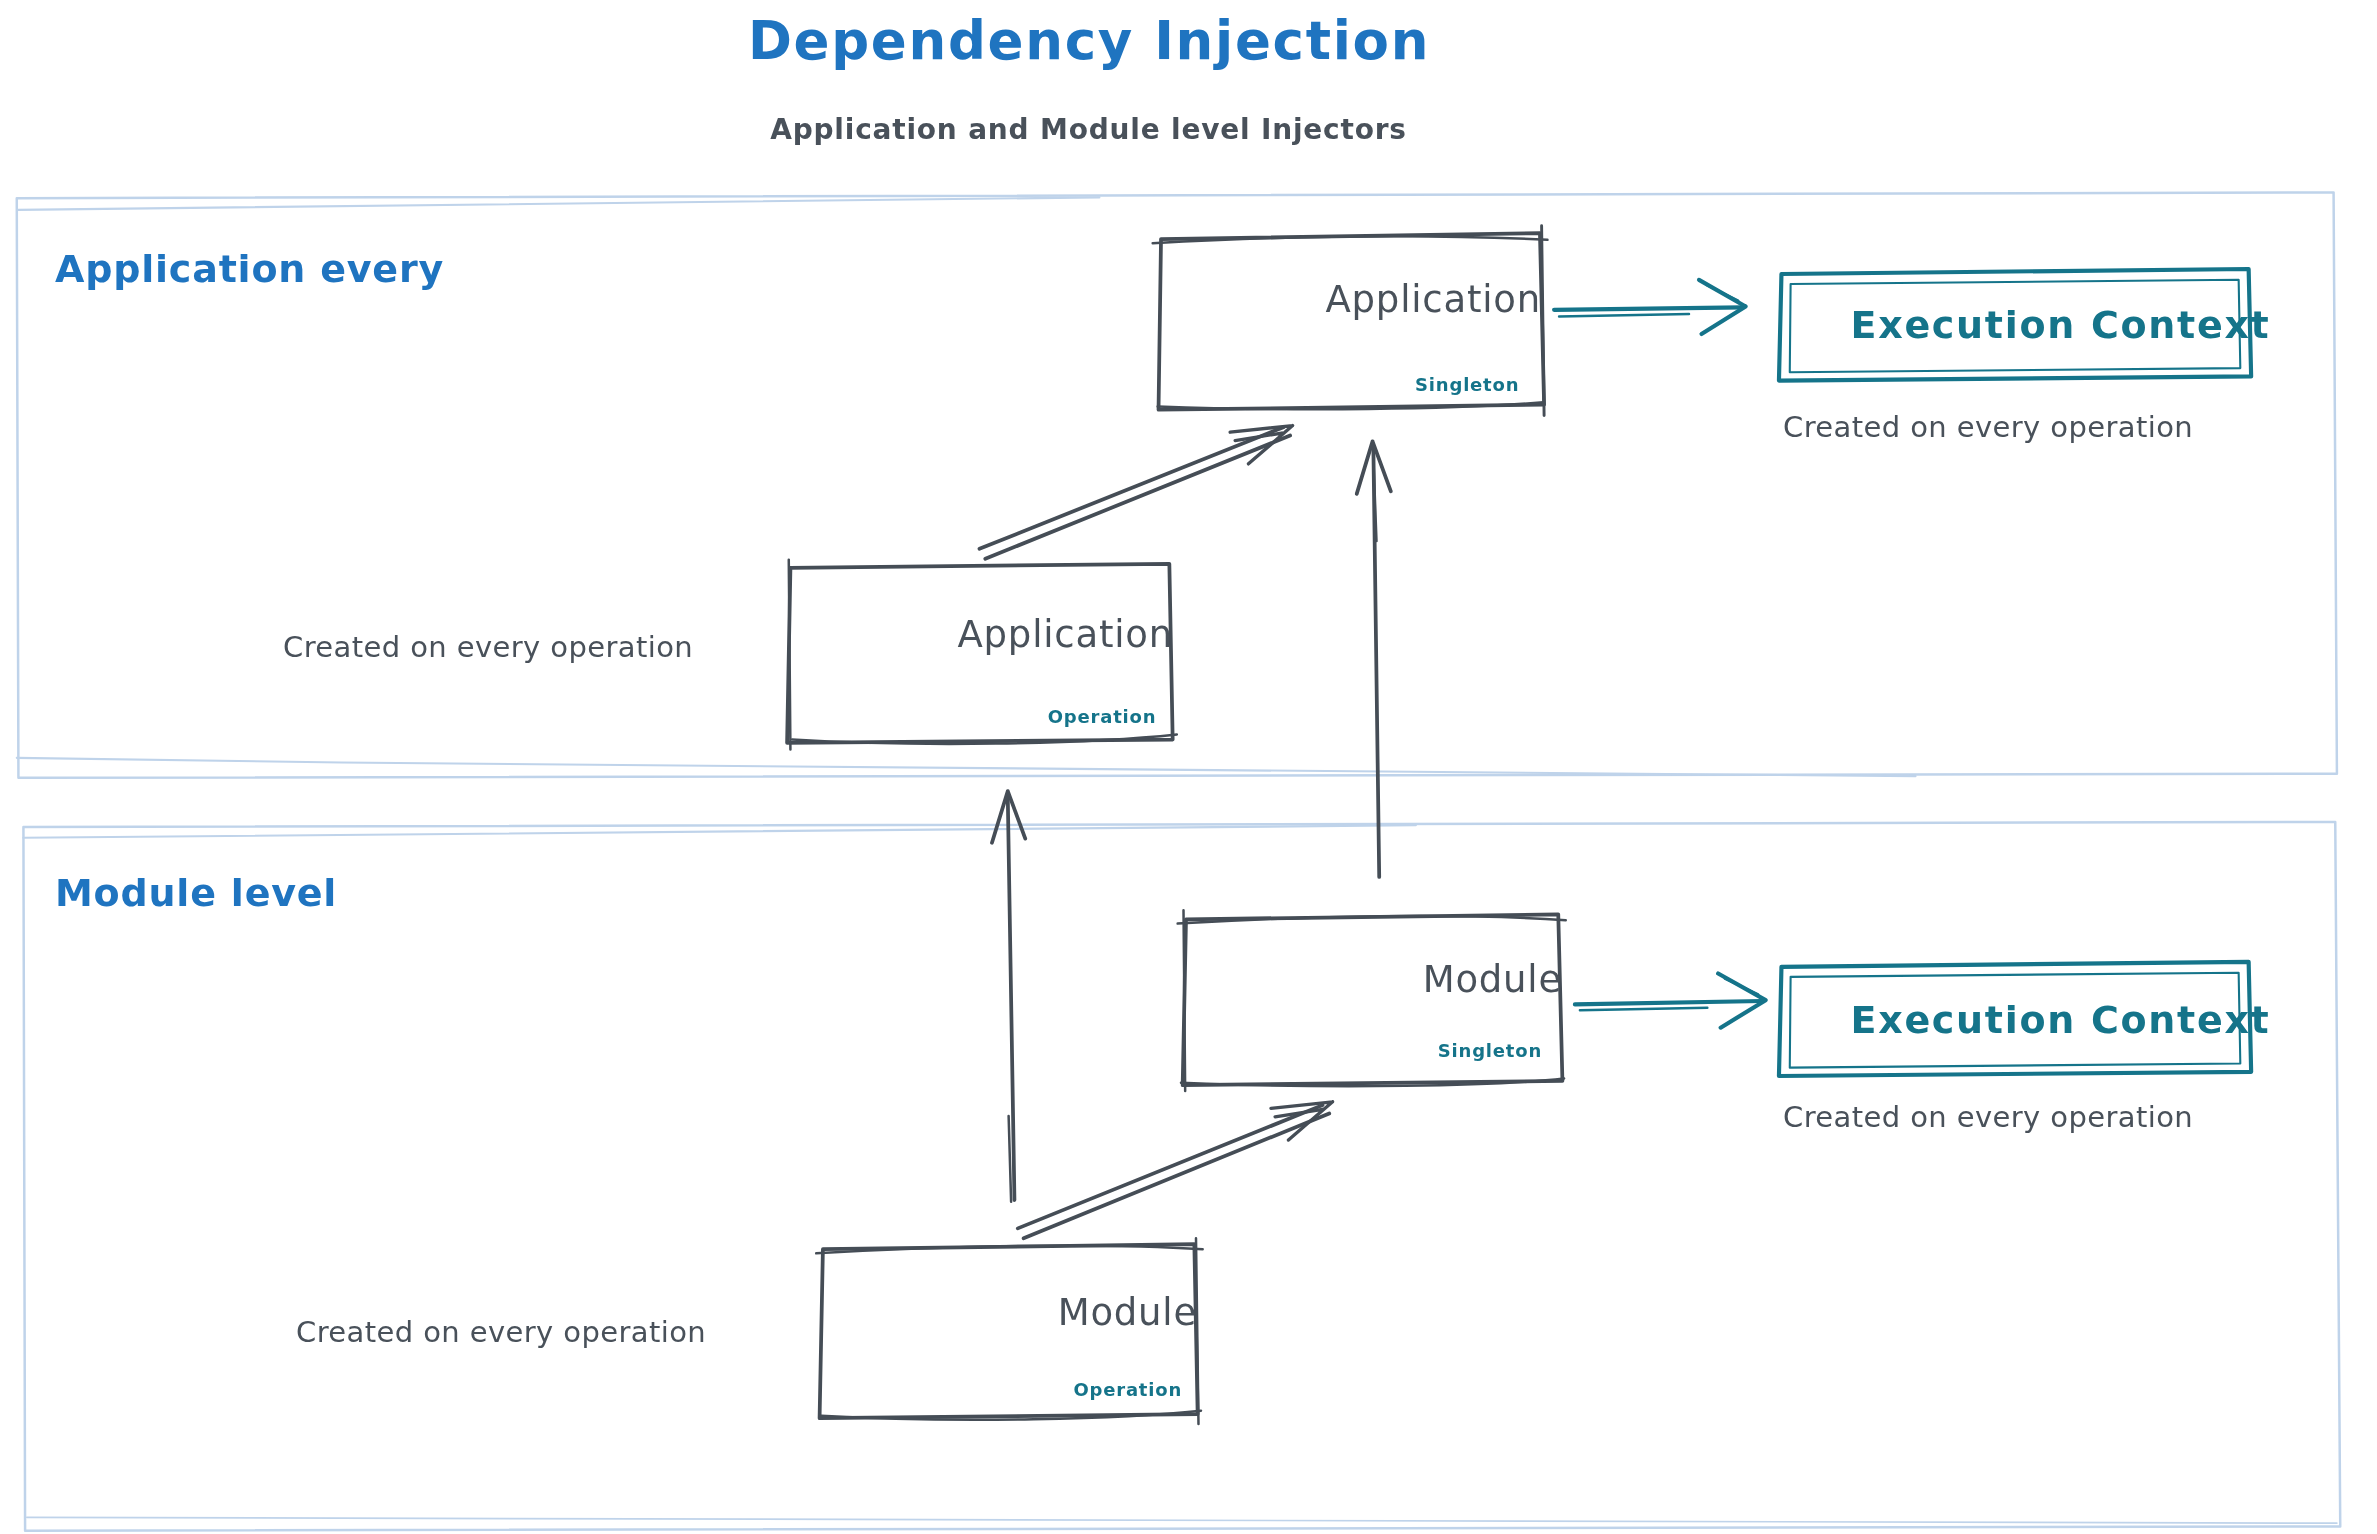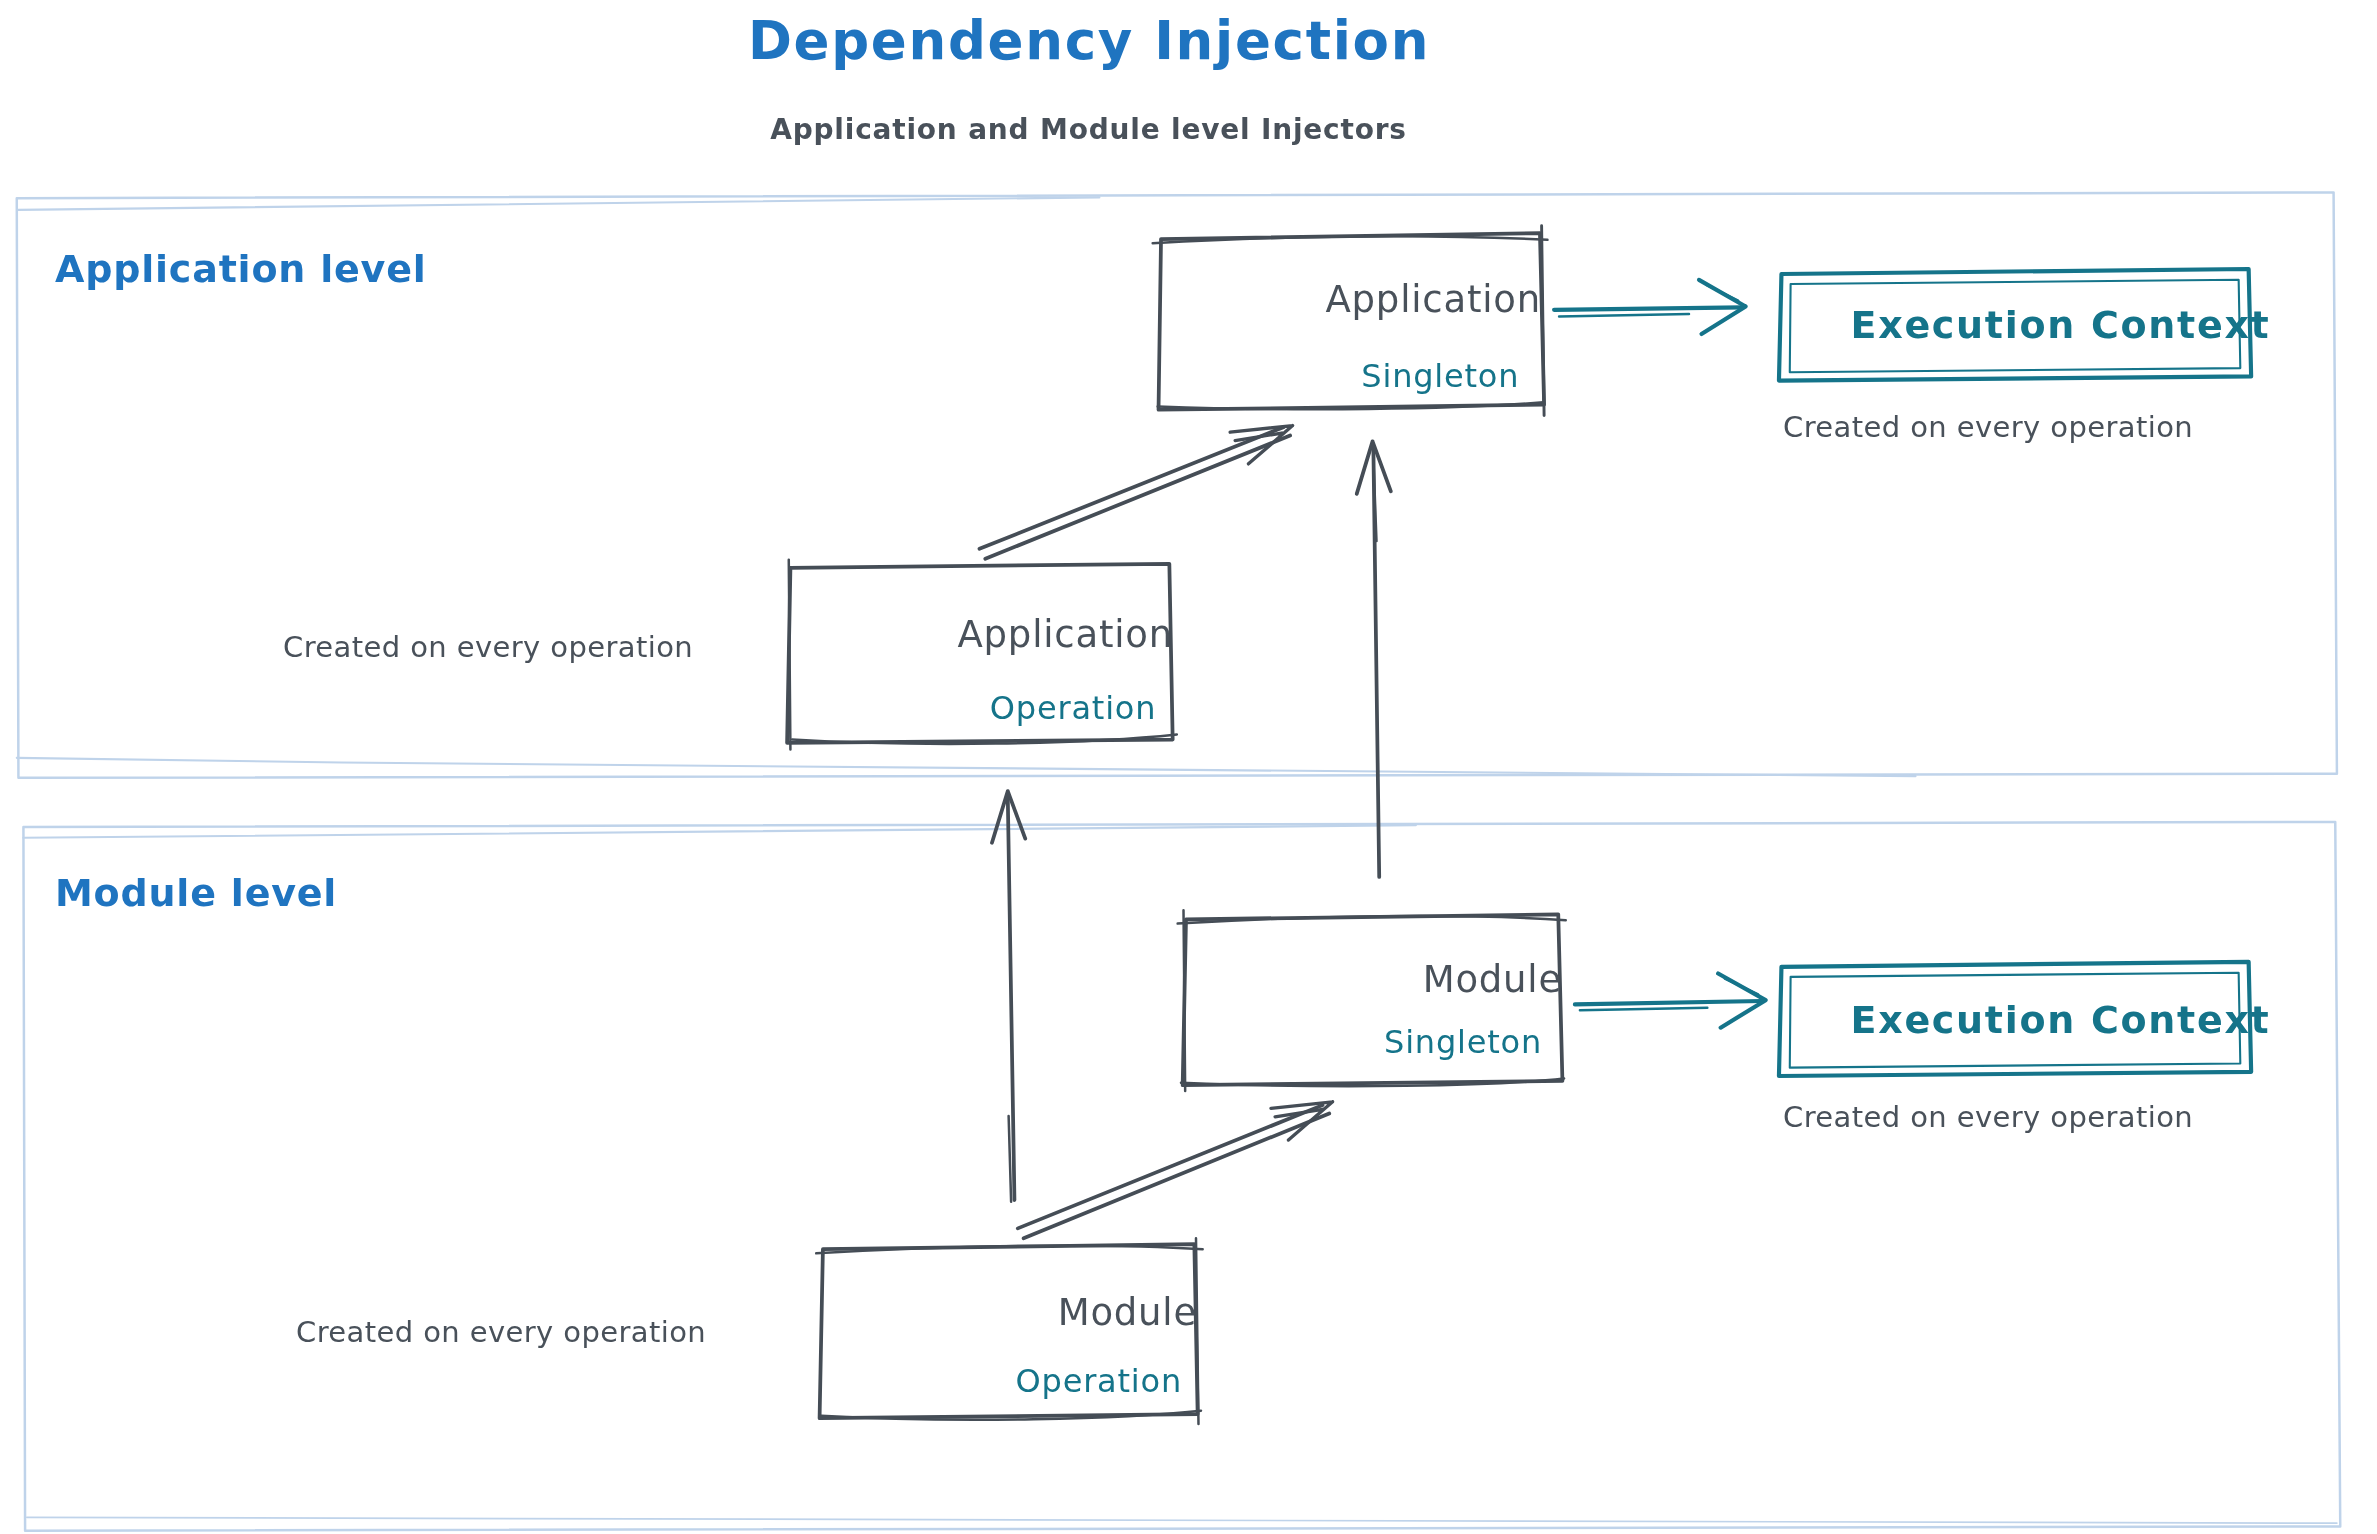--- a/index.html
+++ b/index.html
@@ -20,21 +20,21 @@
          font-size:53px;font-weight:bold;color:var(--blue);letter-spacing:1.7px;}
   .subtitle{left:672px;top:113px;width:833px;text-align:center;
             font-size:28px;font-weight:bold;color:var(--ink-text);letter-spacing:0.8px;}
   .section-label{font-size:38px;font-weight:bold;color:var(--blue);letter-spacing:0.8px;}
   .section-label.app{left:55px;top:247px;}
   .section-label.mod{left:55px;top:871px;}
 
   .box-text{position:absolute;}
   .box-title{position:absolute;left:0;right:0;text-align:right;
              font-size:37px;color:var(--ink-text);letter-spacing:0.8px;}
-  .box-scope{position:absolute;font-size:32px;color:var(--teal);letter-spacing:0.8px;}
+  .box-scope{position:absolute;font-size:18px;color:var(--teal);letter-spacing:0.8px;font-weight:bold;}
 
   .ec-box{position:absolute;display:flex;align-items:center;justify-content:center;
           font-size:38px;font-weight:bold;color:var(--teal);letter-spacing:1.7px;padding-left:46px;}
 
   .caption{position:absolute;text-align:left;font-size:29px;
            color:var(--ink-text);letter-spacing:0.4px;white-space:nowrap;}
 </style>
 </head>
 <body>
 
@@ -114,21 +114,21 @@
         <path d="M1897,1213 L2050,1210" stroke-width="3"></path>
         <path d="M2120,1201 L2063,1169 M2120,1201 L2066,1234" stroke-width="5"></path>
         <path d="M2111,1194 L2071,1175" stroke-width="3"></path>
       </g>
     </g>
   </svg>
 
   <div class="txt subtitle">Application and Module level Injectors</div>
   <div class="txt title">Dependency Injection</div>
 
-  <div class="txt section-label app">Application level</div>
+  <div class="txt section-label app">Application every</div>
   <div class="txt section-label mod">Module level</div>
 
   <div class="box-text" style="left:1158px;top:235px;width:383px;height:173px;">
     <div class="box-title" style="top:43px;">Application</div>
     <div class="box-scope" style="right:21.7px;bottom:13.3px;">Singleton</div>
   </div>
 
   <div class="box-text" style="left:787px;top:565px;width:386px;height:177px;">
     <div class="box-title" style="top:48px;">Application</div>
     <div class="box-scope" style="right:16.7px;bottom:15px;">Operation</div>

